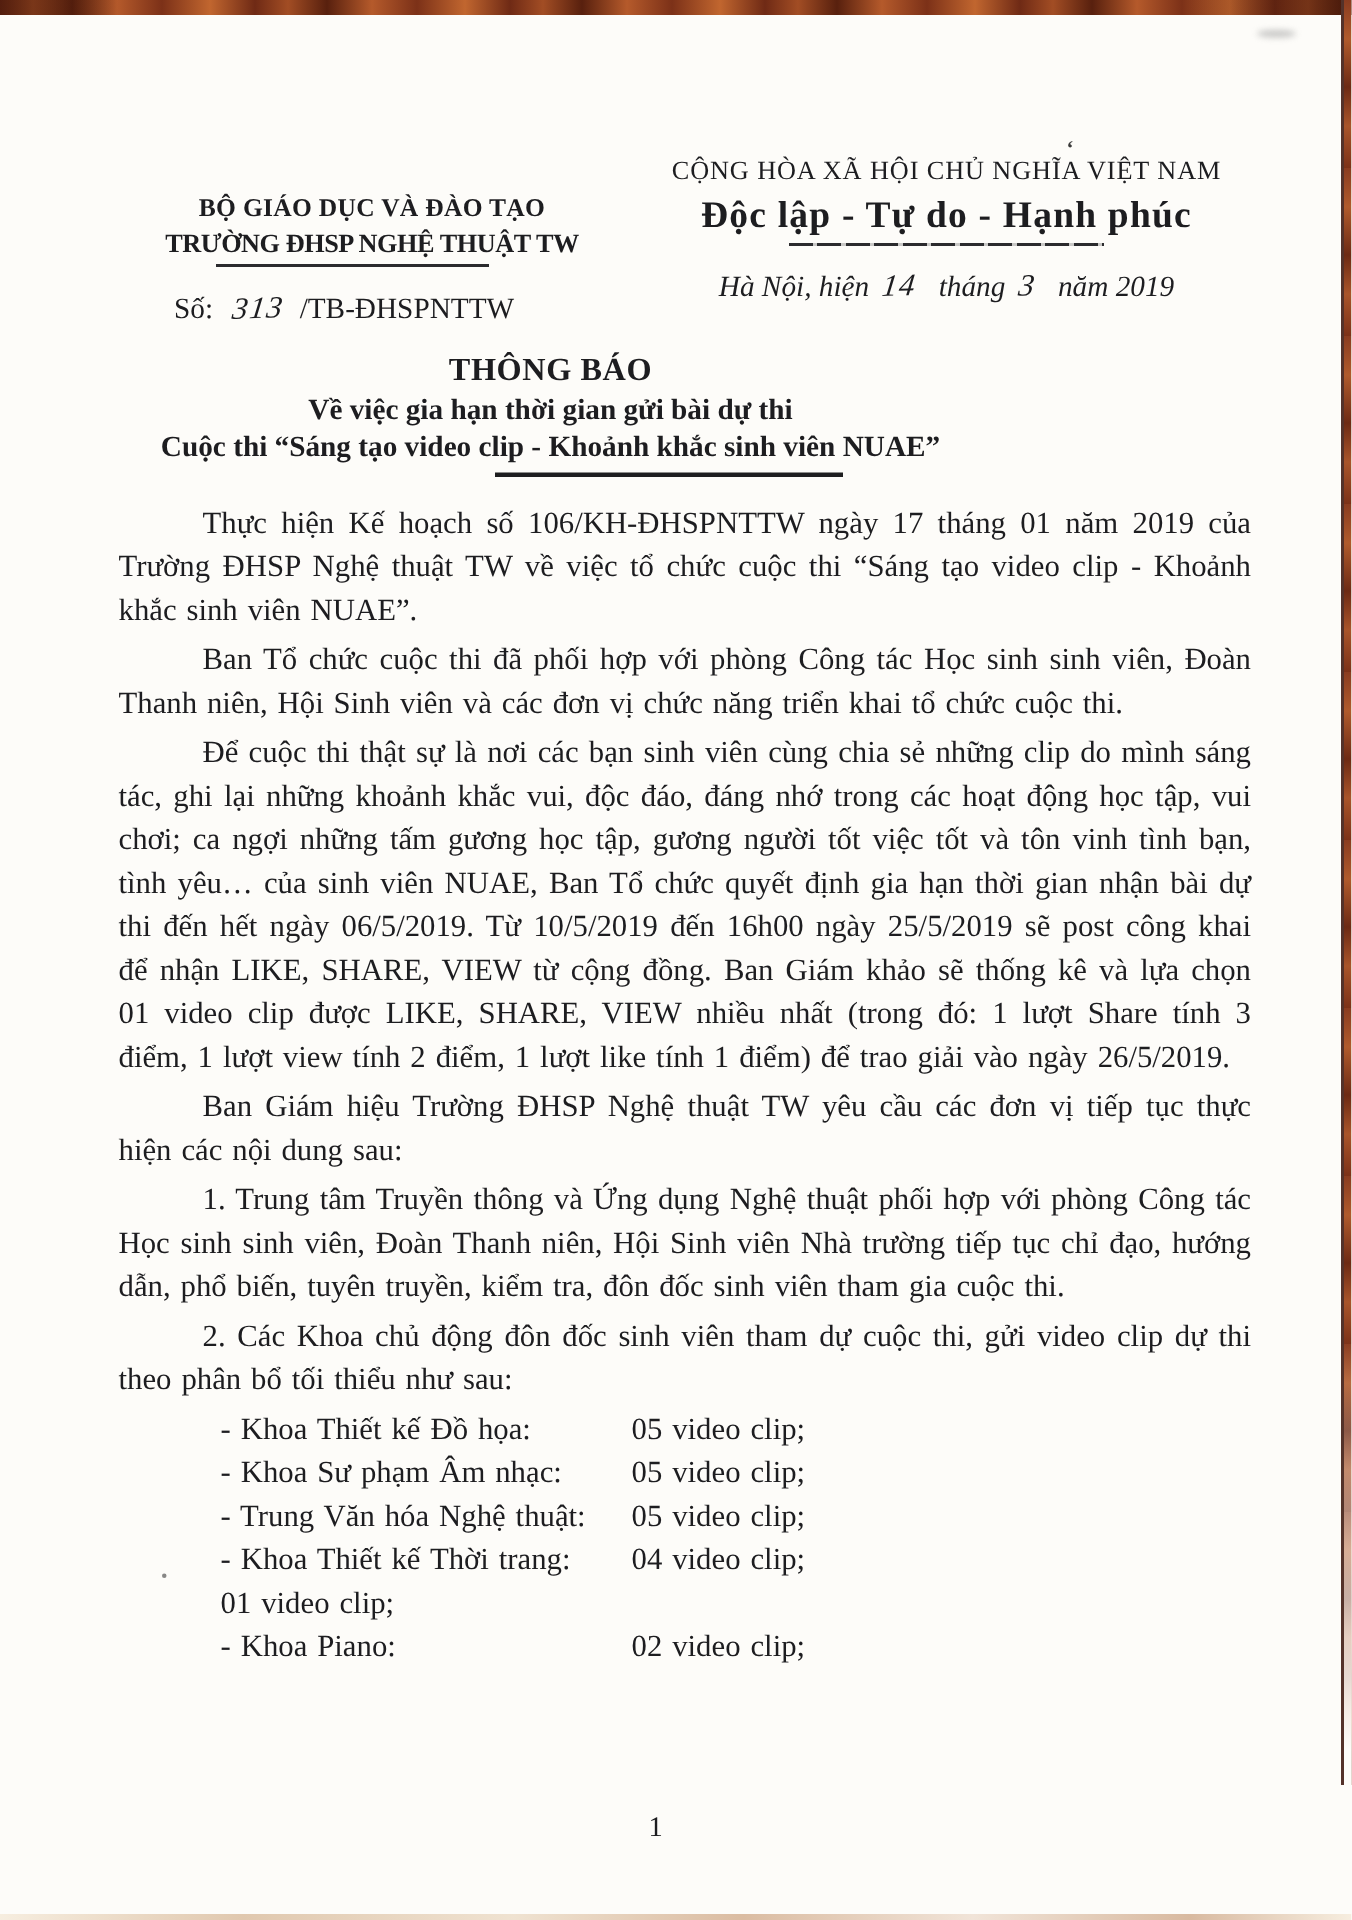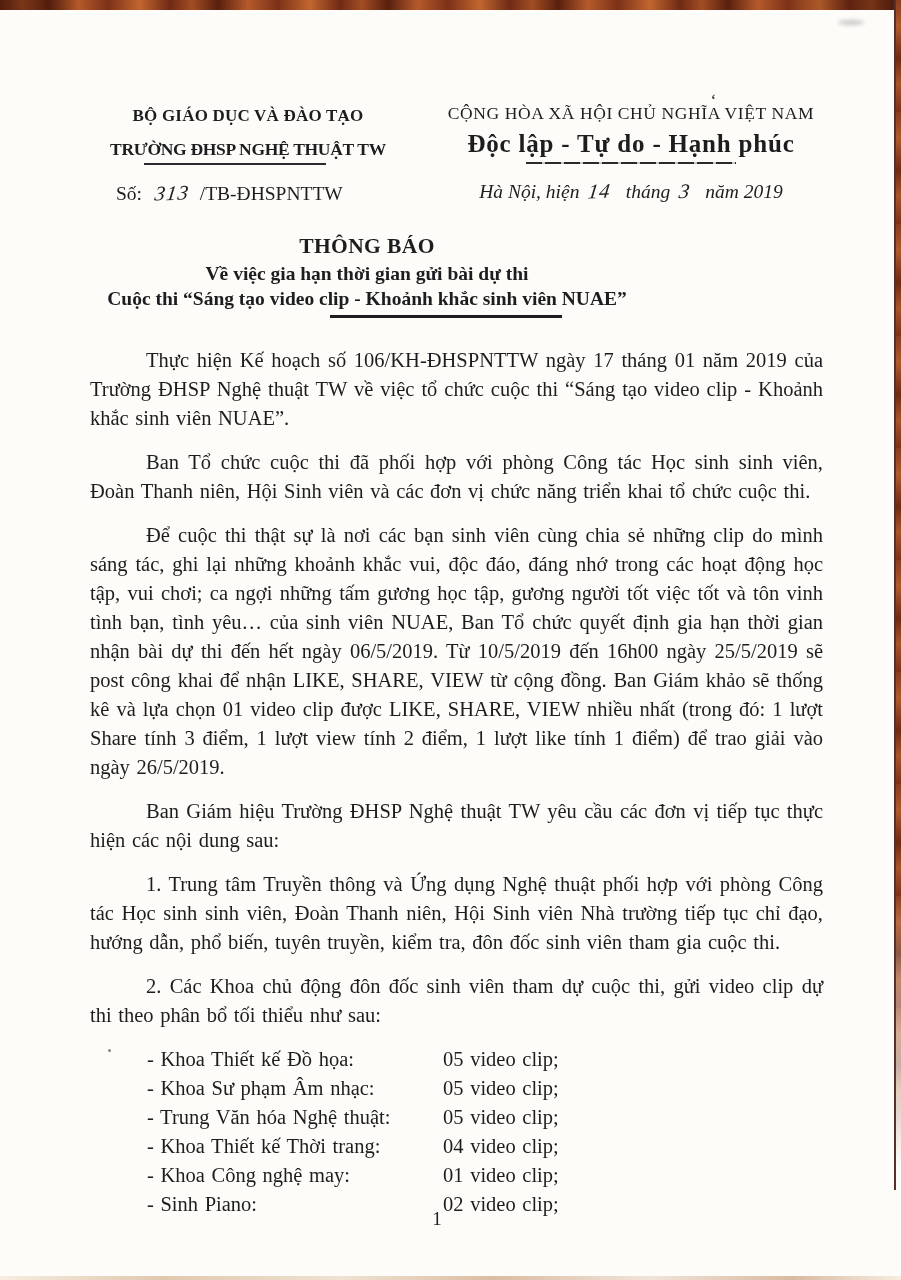--- a/index.html
+++ b/index.html
@@ -38,22 +38,22 @@
     position: absolute; bottom: 0; left: 0; width: 901px; height: 4px;
     background: linear-gradient(90deg, #f5ead9, #d9bb9c 18%, #ecdcc7 38%, #d2ac8c 55%, #eeded0 72%, #cfa98a 88%, #f5ead9);
     opacity: .8;
   }
 
   
   .hdr-left {
     position: absolute; left: 92px; top: 106px; width: 312px;
     text-align: center;
   }
-  .hdr-left .org-line1 { font-size: 17px; letter-spacing: .2px; font-weight: 600; }
-  .hdr-left .org-line2 { font-size: 17.5px; font-weight: 700; margin-top: 13px; letter-spacing: -.3px; }
+  .hdr-left .org-line1 { font-size: 17px; letter-spacing: .2px; font-weight: 600; margin-top: 23px; }
+  .hdr-left .org-line2 { font-size: 17.5px; font-weight: 700; margin-top: 3px; letter-spacing: -.3px; }
   .hdr-left .u-line { width: 182px; height: 2px; background: #2b2b2e; margin: 3px auto 0 52px; }
   .doc-number { margin-top: 17px; font-size: 19.5px; text-align: left; padding-left: 24px; white-space: nowrap; }
 
   .hdr-right {
     position: absolute; left: 415px; top: 103px; width: 432px;
     text-align: center;
   }
   .hdr-right .nat-line1 { font-size: 17.5px; font-weight: 400; letter-spacing: .6px; white-space: nowrap; }
   .hdr-right .nat-line2 { font-size: 25px; font-weight: 700; margin-top: 6px; letter-spacing: .8px; }
   .hdr-right .u-line {
@@ -76,23 +76,23 @@
   .title-sub1 { font-size: 19.5px; font-weight: 700; margin-top: 4px; }
   .title-sub2 { font-size: 19.5px; font-weight: 700; margin-top: 3px; }
   .title-rule { width: 232px; height: 2.5px; background: #1e1e20; margin: 5px 0 0 330px; }
 
   
   .doc-body {
     position: absolute; left: 75px; top: 331px; width: 763px;
     font-size: 20.5px; line-height: 29px; text-align: justify;
     word-spacing: 1.5px;
   }
-  .doc-body p { margin: 15px; text-indent: 56px; }
+  .doc-body p { margin: 4px; text-indent: 56px; }
 
-  .alloc-row { display: flex; padding-left: 72px; height: 29px; gap: 22px; }
+  .alloc-row { display: flex; padding-left: 72px; height: 29px; }
   .alloc-label { width: 274px; }
   .alloc-value { }
 
   .page-number {
     position: absolute; left: 387px; top: 1208px; width: 100px;
     text-align: center; font-size: 19px;
   }
 
   
   .smudge-top-right {
@@ -168,23 +168,22 @@
     </div>
     <div class="alloc-row">
       <span class="alloc-label">- Trung Văn hóa Nghệ thuật:</span>
       <span class="alloc-value">05 video clip;</span>
     </div>
     <div class="alloc-row">
       <span class="alloc-label">- Khoa Thiết kế Thời trang:</span>
       <span class="alloc-value">04 video clip;</span>
     </div>
     <div class="alloc-row">
-      <span class="alloc-label">- Khoa Công nghệ may:</span>
       <span class="alloc-value">01 video clip;</span>
     </div>
     <div class="alloc-row">
-      <span class="alloc-label">- Sinh Piano:</span>
+      <span class="alloc-label">- Khoa Piano:</span>
       <span class="alloc-value">02 video clip;</span>
     </div>
   </div>
 </div>
 
 <div class="page-number">1</div>
 
 </body></html>

